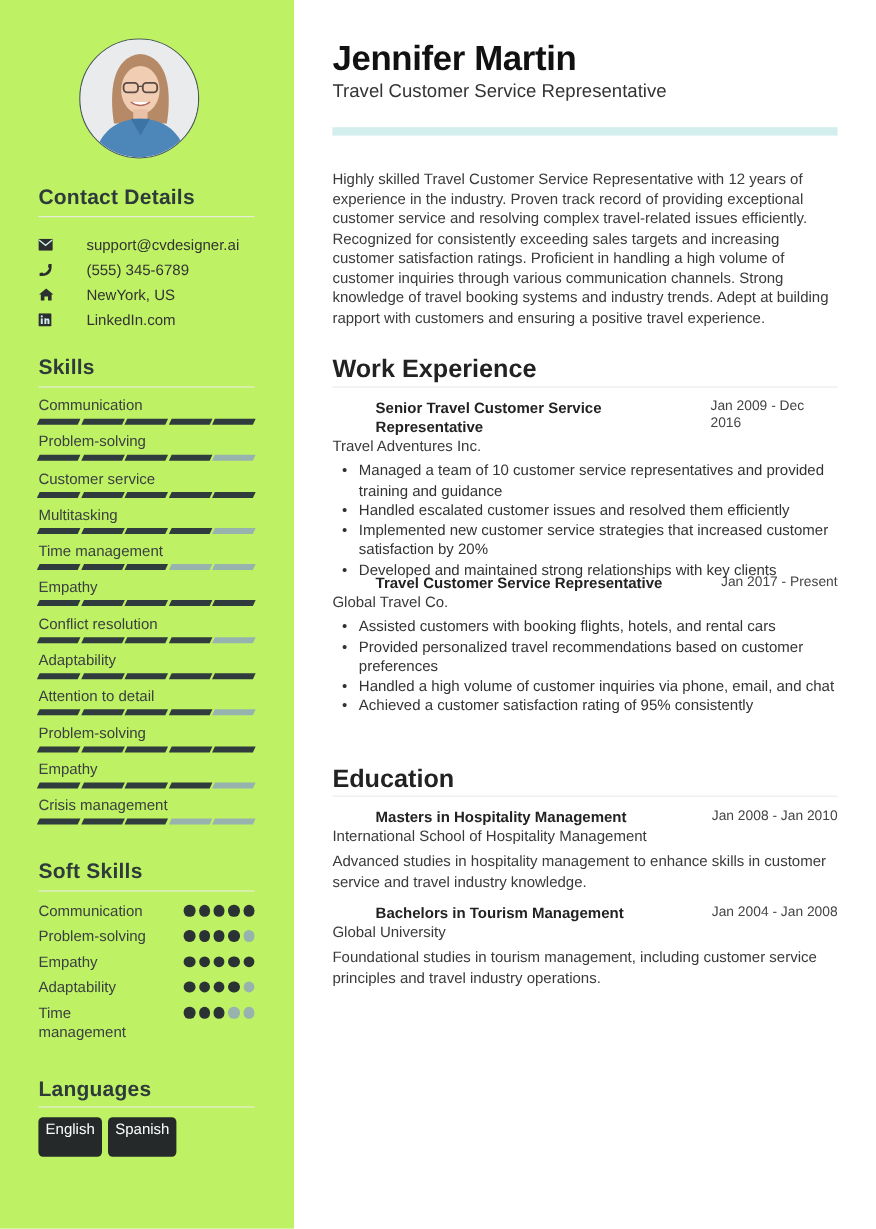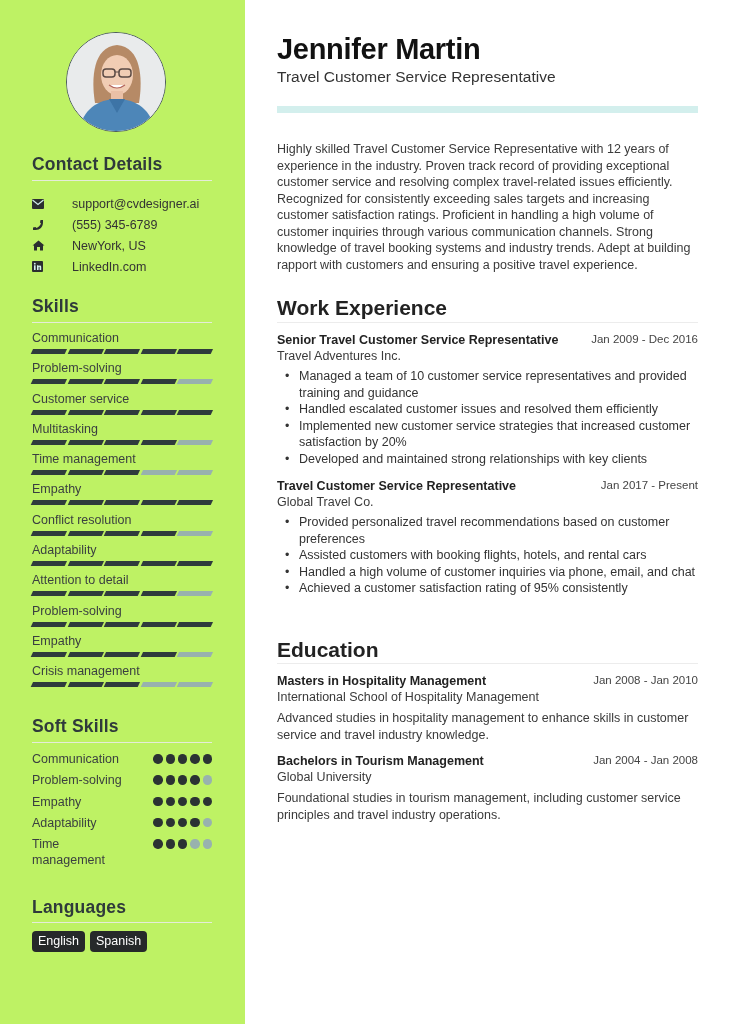--- a/index.html
+++ b/index.html
@@ -38,36 +38,36 @@
 
   .soft { position: absolute; left: 32px; top: 751px; width: 180px; }
   .soft-row { display: flex; justify-content: space-between; min-height: 21.3px; }
   .soft-label { font-size: 12.5px; color: #3a3f40; line-height: 16px; width: 100px; }
   .dots { display: flex; gap: 2.8px; padding-top: 3px; }
   .dot { width: 9.5px; height: 9.5px; border-radius: 50%; background: #2b3233; }
   .dot.off { background: #98b2ae; }
 
   .langs { position: absolute; left: 32px; top: 931px; display: flex; gap: 5px; }
   .lang {
-    background: #26292a; color: #fff; font-size: 12.5px; padding: 3px 6px 4px; border-radius: 4px;
+    background: #26292a; color: #fff; font-size: 12.5px; padding: 3px 6px 16px; border-radius: 4px;
     line-height: 14px;
   }
 
   .main { position: absolute; left: 277px; top: 0; width: 421px; }
   .name { position: absolute; top: 33px; font-size: 29px; font-weight: bold; color: #111; letter-spacing: -0.3px; white-space: nowrap; }
   .role { position: absolute; top: 68px; font-size: 15.5px; color: #333; white-space: nowrap; }
   .accent { position: absolute; top: 106px; width: 421px; height: 7px; background: #d3efed; }
   .summary { position: absolute; top: 141px; width: 421px; font-size: 12.5px; line-height: 16.5px; color: #3a3a3a; }
 
   .sec-title { position: absolute; font-size: 21px; font-weight: bold; color: #222; }
   .sec-divider { position: absolute; width: 421px; height: 1px; background: #ececec; }
 
   .entry { position: absolute; width: 421px; }
   .entry-head { display: flex; justify-content: space-between; }
-  .entry-title { font-size: 12.5px; font-weight: bold; color: #222; line-height: 16px; }
+  .entry-title { font-size: 12.5px; font-weight: bold; color: #222; line-height: 16px; margin-left: 36px; }
   .entry-date { font-size: 11.5px; color: #444; line-height: 14px; }
   .entry-org { font-size: 12.5px; color: #3a3a3a; line-height: 16px; }
   .entry ul { list-style: none; margin-top: 4px; }
   .entry li { position: relative; padding-left: 22px; font-size: 12.5px; line-height: 16.5px; color: #333; }
   .entry li::before { content: "•"; position: absolute; left: 8px; top: 0; }
   .entry-desc { font-size: 12.5px; line-height: 16.5px; color: #3a3a3a; margin-top: 5px; }
 </style>
 </head>
 <body>
 
@@ -340,22 +340,22 @@
     </ul>
   </div>
 
   <div class="entry" style="top:478px">
     <div class="entry-head">
       <span class="entry-title">Travel Customer Service Representative</span>
       <span class="entry-date">Jan 2017 - Present</span>
     </div>
     <div class="entry-org">Global Travel Co.</div>
     <ul>
+      <li>Assisted customers with booking flights, hotels, and rental cars</li>
       <li>Provided personalized travel recommendations based on customer preferences</li>
-      <li>Assisted customers with booking flights, hotels, and rental cars</li>
       <li>Handled a high volume of customer inquiries via phone, email, and chat</li>
       <li>Achieved a customer satisfaction rating of 95% consistently</li>
     </ul>
   </div>
 
   <h2 class="sec-title" style="top:638px">Education</h2>
   <div class="sec-divider" style="top:663px"></div>
 
   <div class="entry" style="top:673px">
     <div class="entry-head">

